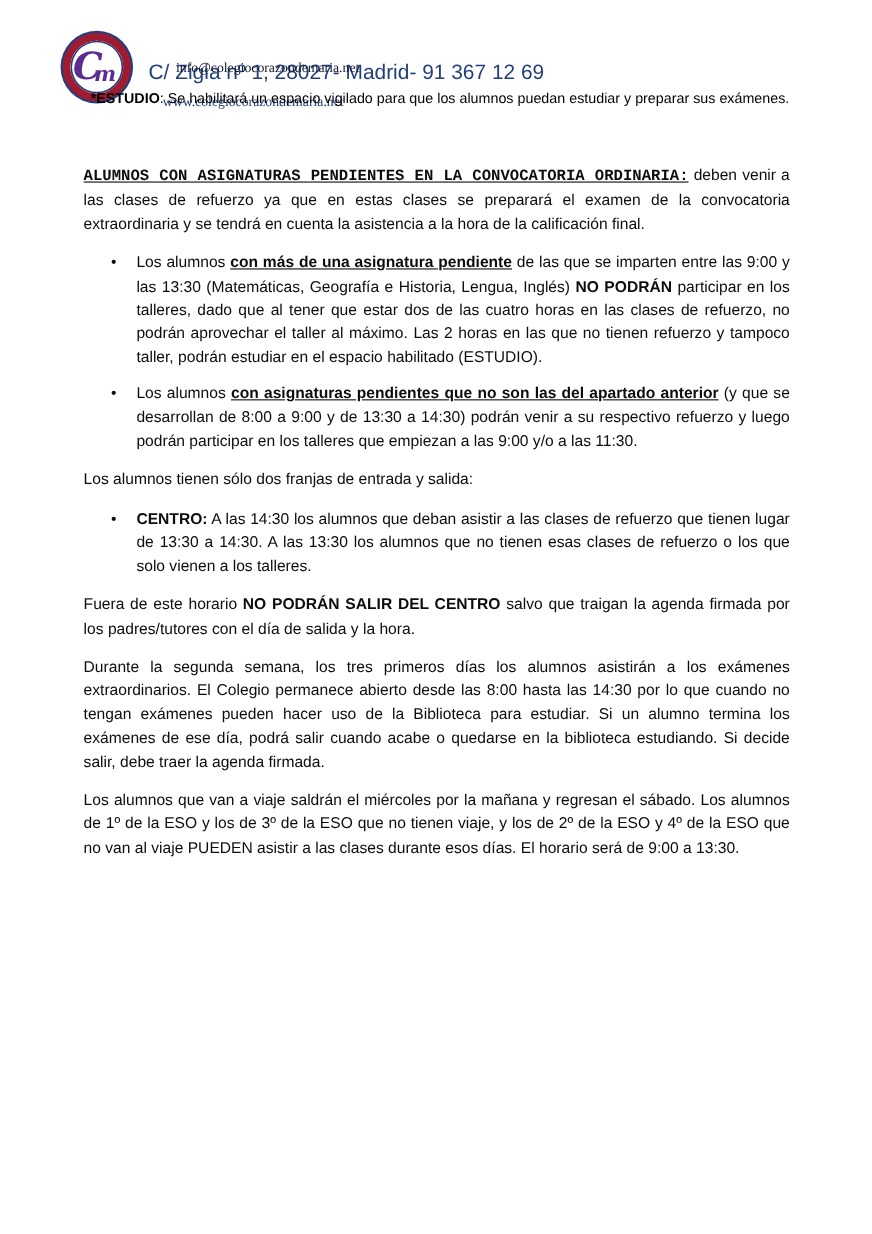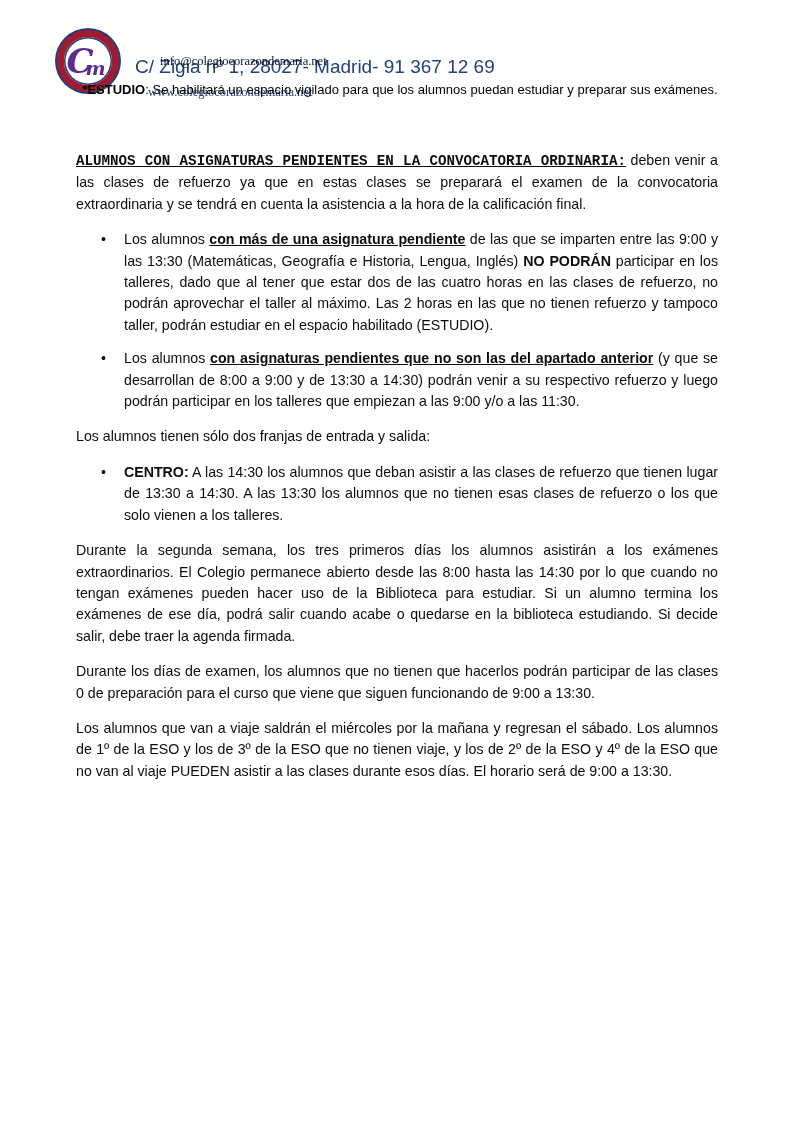--- a/index.html
+++ b/index.html
@@ -113,21 +113,23 @@
 
 
     <p>Los alumnos tienen sólo dos franjas de entrada y salida:</p>
 
     <ul class="bullets">
       <li>
         <span class="bold">CENTRO:</span><span> A las 14:30 los alumnos que deban asistir a las clases de refuerzo que tienen lugar de 13:30 a 14:30. A las 13:30 los alumnos que no tienen esas clases de refuerzo o los que solo vienen a los talleres.</span>
       </li>
     </ul>
 
+    <p>
+      <span>Fuera de este horario </span><span class="bold">NO PODRÁN SALIR DEL CENTRO</span><span> salvo que traigan la agenda firmada por los padres/tutores con el día de salida y la hora.</span>
+    </p>
 
     <p>Durante la segunda semana, los tres primeros días los alumnos asistirán a los exámenes extraordinarios. El Colegio permanece abierto desde las 8:00 hasta las 14:30 por lo que cuando no tengan exámenes pueden hacer uso de la Biblioteca para estudiar.  Si un alumno termina los exámenes de ese día, podrá salir cuando acabe o quedarse en la biblioteca estudiando. Si decide salir, debe traer la agenda firmada.</p>
 
-    <p>Durante los días de examen, los alumnos que no tienen que hacerlos podrán participar de las clases 0 de preparación para el curso que viene que siguen funcionando de 9:00 a 13:30.</p>
 
     <p>Los alumnos que van a viaje saldrán el miércoles por la mañana y regresan el sábado. Los alumnos de 1º de la ESO y los de 3º de la ESO que no tienen viaje, y los de 2º de la ESO y 4º de la ESO que no van al viaje PUEDEN asistir a las clases durante esos días. El horario será de 9:00 a 13:30.</p>
 
   </div>
 </div>
 
 </body></html>

